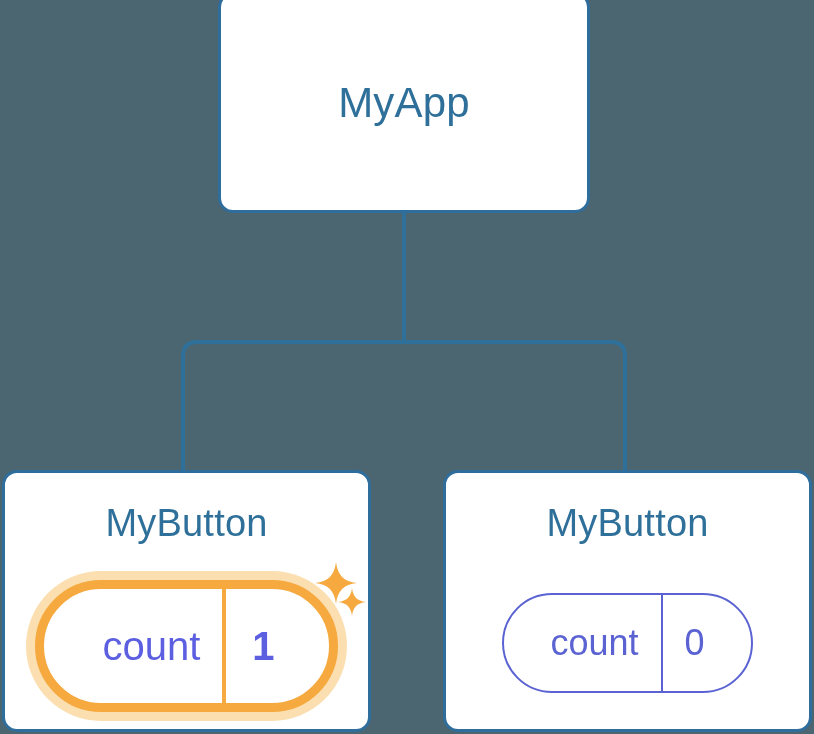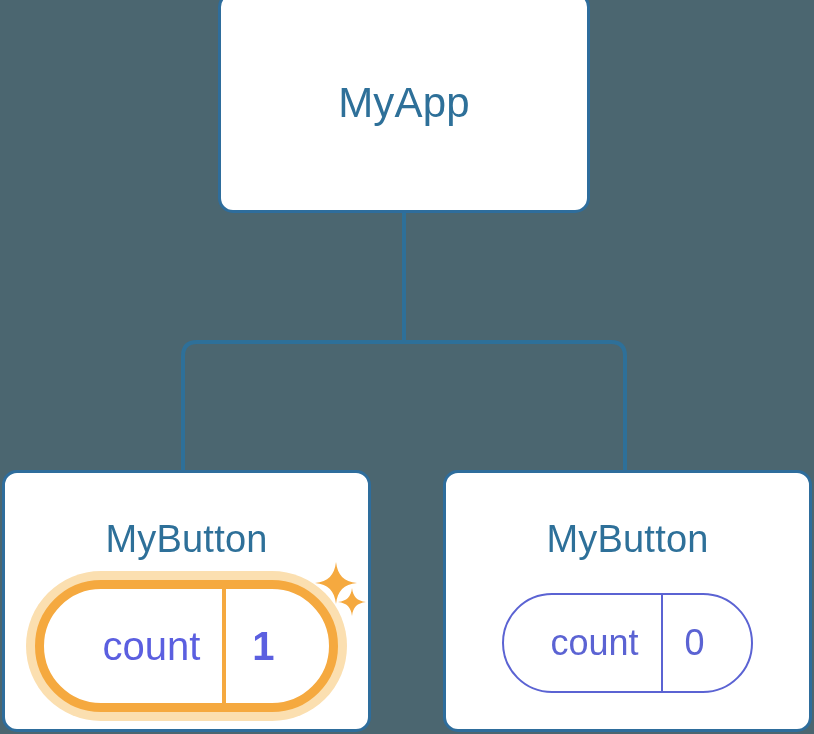--- a/index.html
+++ b/index.html
@@ -64,21 +64,21 @@
     width: 369px;
     height: 262px;
   }
   #node-child-1 {
     left: 443px;
     top: 470px;
     width: 369px;
     height: 262px;
   }
   .node-child .node-title {
-    top: 45px;
+    top: 29px;
     font-size: 38px;
   }
   
   .pill-wrap {
     position: absolute;
     left: 0;
     right: 0;
     display: flex;
     justify-content: center;
   }

